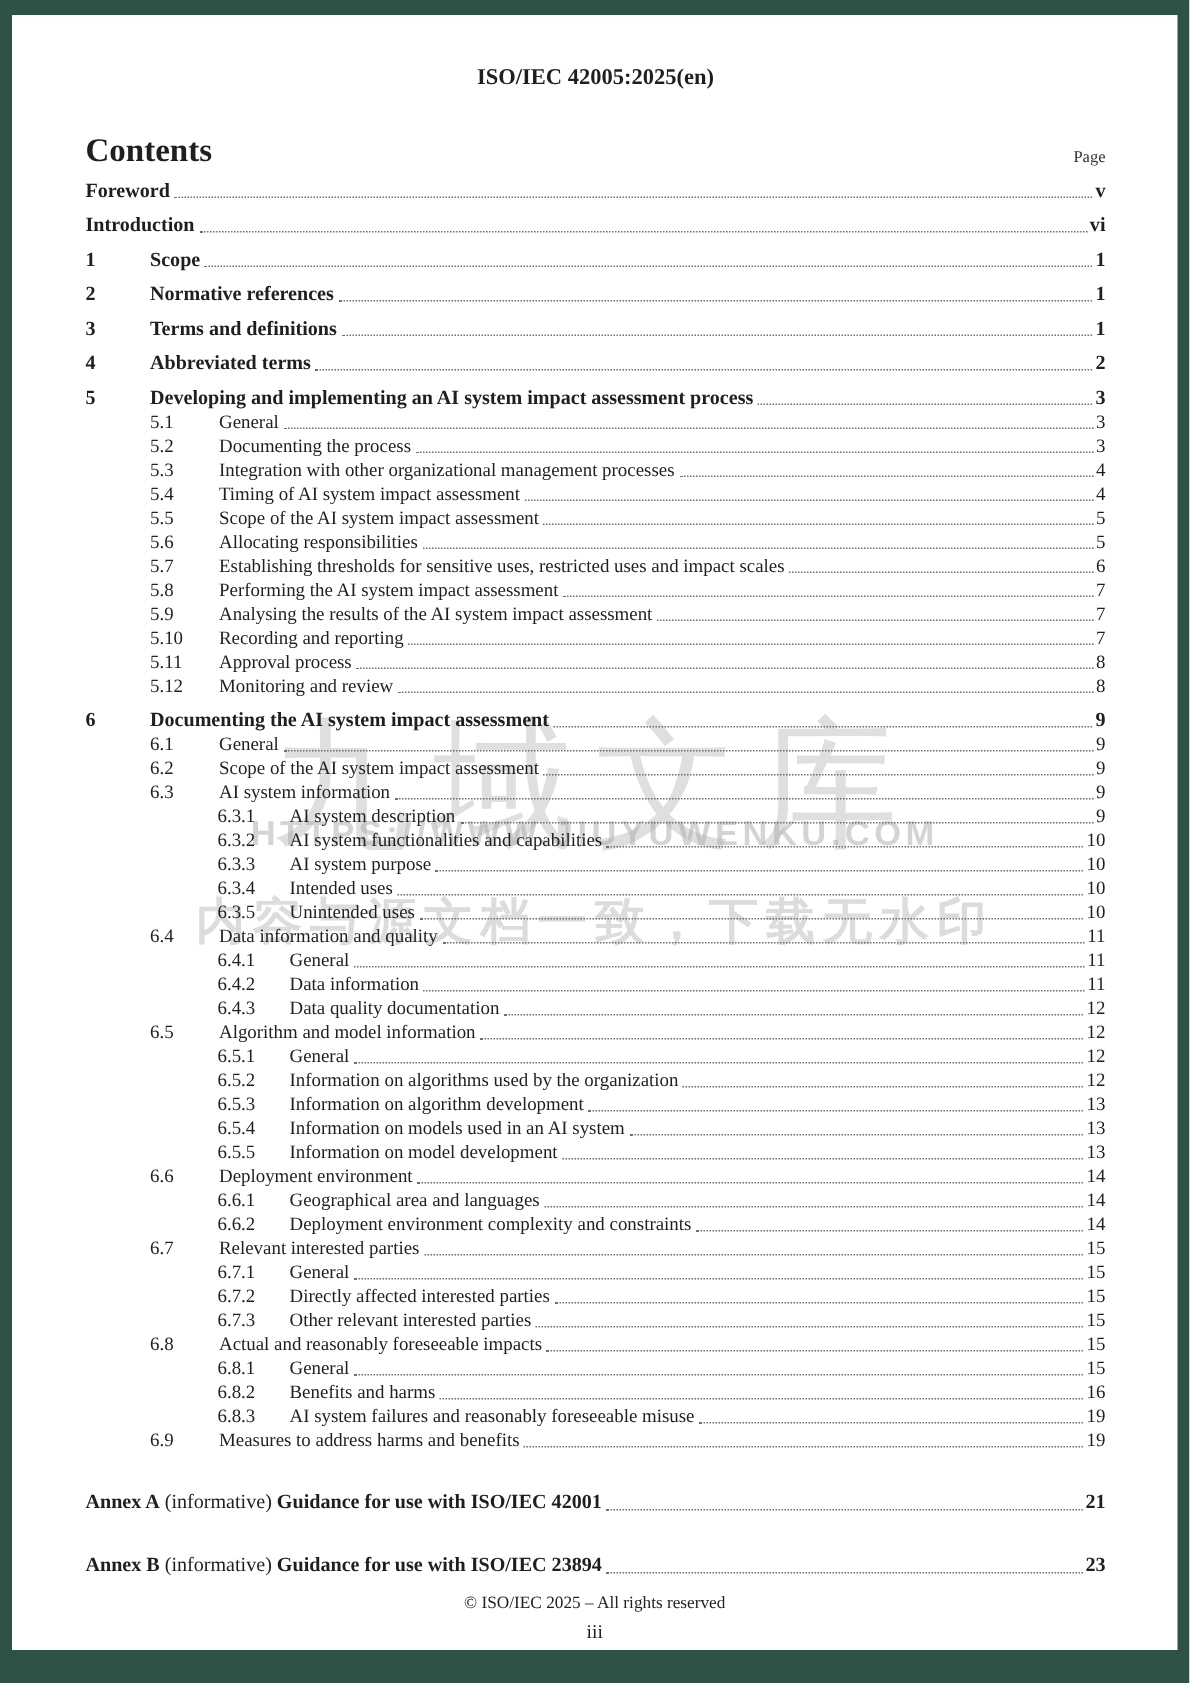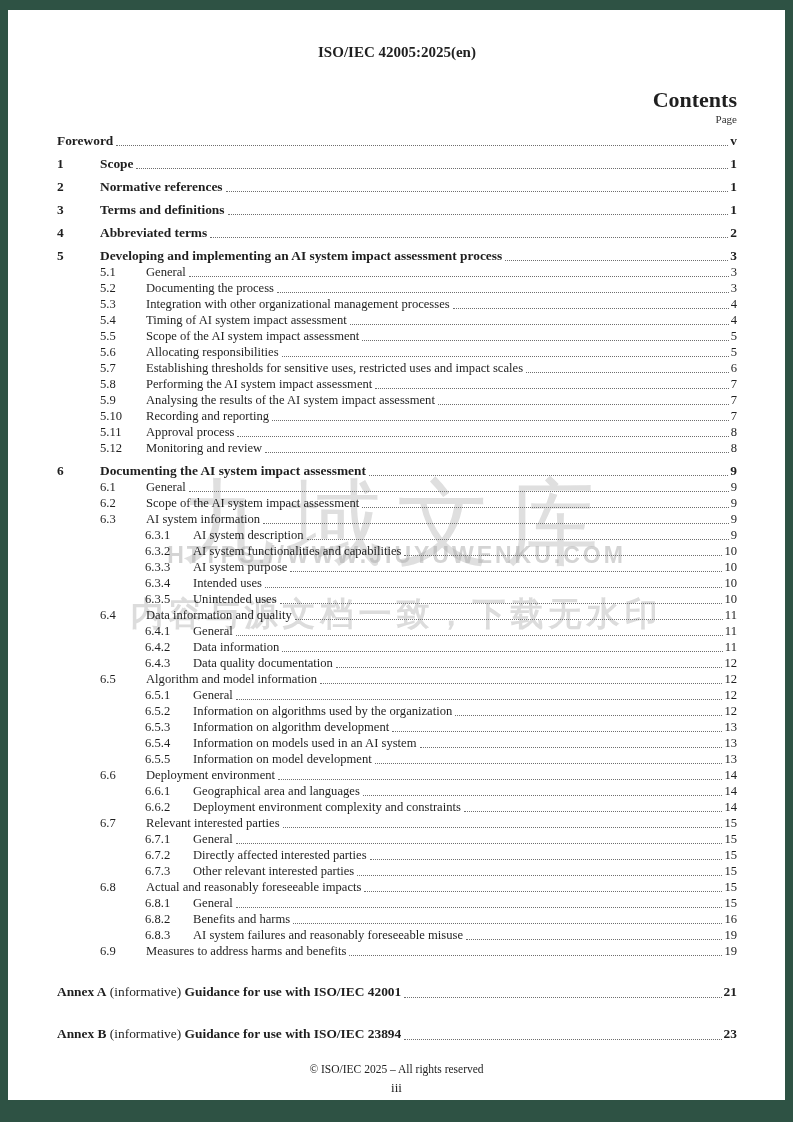--- a/index.html
+++ b/index.html
@@ -22,21 +22,21 @@
              color:rgba(170,170,170,0.50); }
   .wm-cn   { position:absolute; top:582px; left:0; right:0;
              font-size:33px; font-weight:bold; letter-spacing:5px;
              color:rgba(178,178,178,0.45); white-space:nowrap; }
 
   .content { position:relative; z-index:2;font-family:Liberation Serif, serif; }
 
   .doc-id { text-align:center; font-weight:bold; font-size:15px; line-height:17px; }
 
   .contents-bar { display:flex; justify-content:space-between; align-items:flex-end;
-                  margin-top:27px;flex-direction:column; }
+                  margin-top:27px; }
   .contents-title { font-size:22px; font-weight:bold; line-height:24px; }
   .page-label { font-size:11px; color:#333; line-height:14px; }
 
   .toc { margin-top:1px; }
   .row { display:flex; align-items:flex-end; line-height:16px; font-size:12.6px; }
   .row.major { font-size:13.4px; font-weight:bold; line-height:17px; margin-top:6px; }
   .num { flex:0 0 auto; }
   .lvl1 .num { width:43px; }
   .lvl2 { padding-left:43px; } .lvl2 .num { width:46px; }
   .lvl3 { padding-left:88px; } .lvl3 .num { width:48px; }
@@ -78,20 +78,26 @@
       </div>
 
       <div class="toc" id="toc">
   <div class="row lvl0 major">
 
     <span class="title">Foreword</span>
     <span class="leader"></span>
     <span class="pg">v</span>
   </div>
 
+  <div class="row lvl0 major">
+
+    <span class="title">Introduction</span>
+    <span class="leader"></span>
+    <span class="pg">vi</span>
+  </div>
 
   <div class="row lvl1 major">
     <span class="num">1</span>
     <span class="title">Scope</span>
     <span class="leader"></span>
     <span class="pg">1</span>
   </div>
 
   <div class="row lvl1 major">
     <span class="num">2</span>

